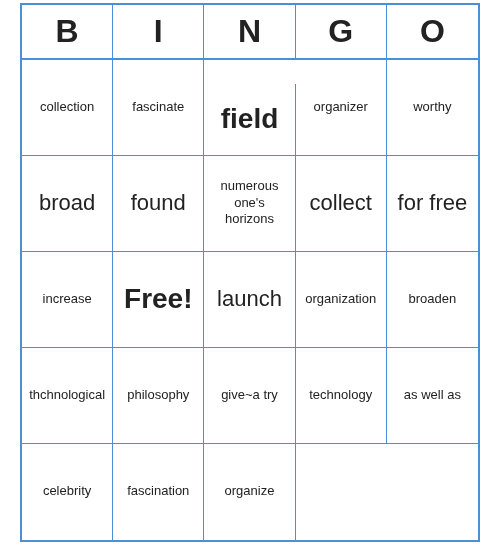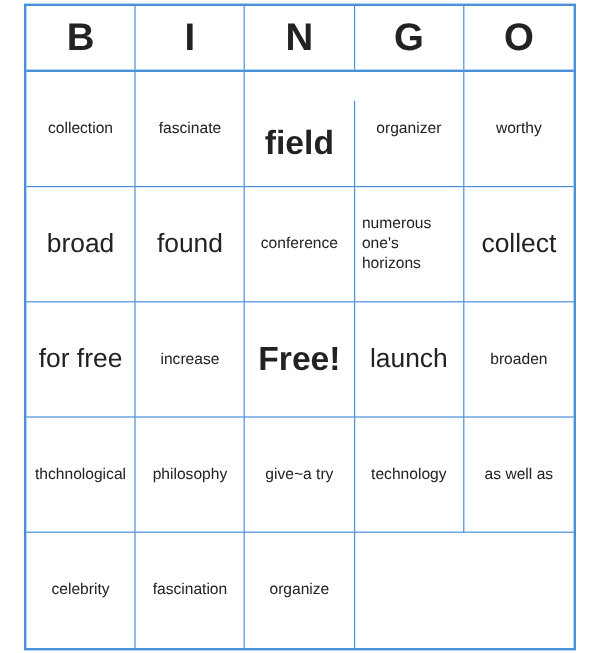--- a/index.html
+++ b/index.html
@@ -34,20 +34,21 @@
       display: grid;
       grid-template-columns: repeat(5, 1fr);
       grid-template-rows: repeat(5, 96px);
     }
     .bingo-cell {
       border-right: 1px solid #4a90d9;
       border-bottom: 1px solid #4a90d9;
       display: flex;
       align-items: center;
       justify-content: center;
+      text-align: center;
       padding: 20px 6px;
       font-size: 13px;
       color: #222;
       line-height: 1.3;
     }
     .bingo-cell:nth-child(5n) { border-right: none; }
     .bingo-cell:nth-child(n+21) { border-bottom: none; }
     .bingo-cell.large { font-size: 22px; font-weight: normal; }
     .bingo-cell.xlarge { font-size: 28px; font-weight: bold; margin-top: 24px; }
     .bingo-cell.free { font-size: 28px; font-weight: bold; color: #222; }
@@ -64,27 +65,27 @@
       <div class="bingo-header-cell">O</div>
     </div>
   <div class="bingo-grid">
   <div class="bingo-cell">collection</div>
       <div class="bingo-cell">fascinate</div>
       <div class="bingo-cell xlarge">field</div>
       <div class="bingo-cell">organizer</div>
       <div class="bingo-cell">worthy</div>
       <div class="bingo-cell large">broad</div>
       <div class="bingo-cell large">found</div>
-      <div class="bingo-cell">conference</div>
       <div class="bingo-cell">numerous one's horizons</div>
       <div class="bingo-cell large">collect</div>
       <div class="bingo-cell large">for free</div>
       <div class="bingo-cell">increase</div>
       <div class="bingo-cell free">Free!</div>
       <div class="bingo-cell large">launch</div>
+      <div class="bingo-cell">organization</div>
       <div class="bingo-cell">broaden</div>
       <div class="bingo-cell">thchnological</div>
       <div class="bingo-cell">philosophy</div>
       <div class="bingo-cell">give~a try</div>
       <div class="bingo-cell">technology</div>
       <div class="bingo-cell">as well as</div>
       <div class="bingo-cell">celebrity</div>
       <div class="bingo-cell">fascination</div>
       <div class="bingo-cell">organize</div>
     </div>

